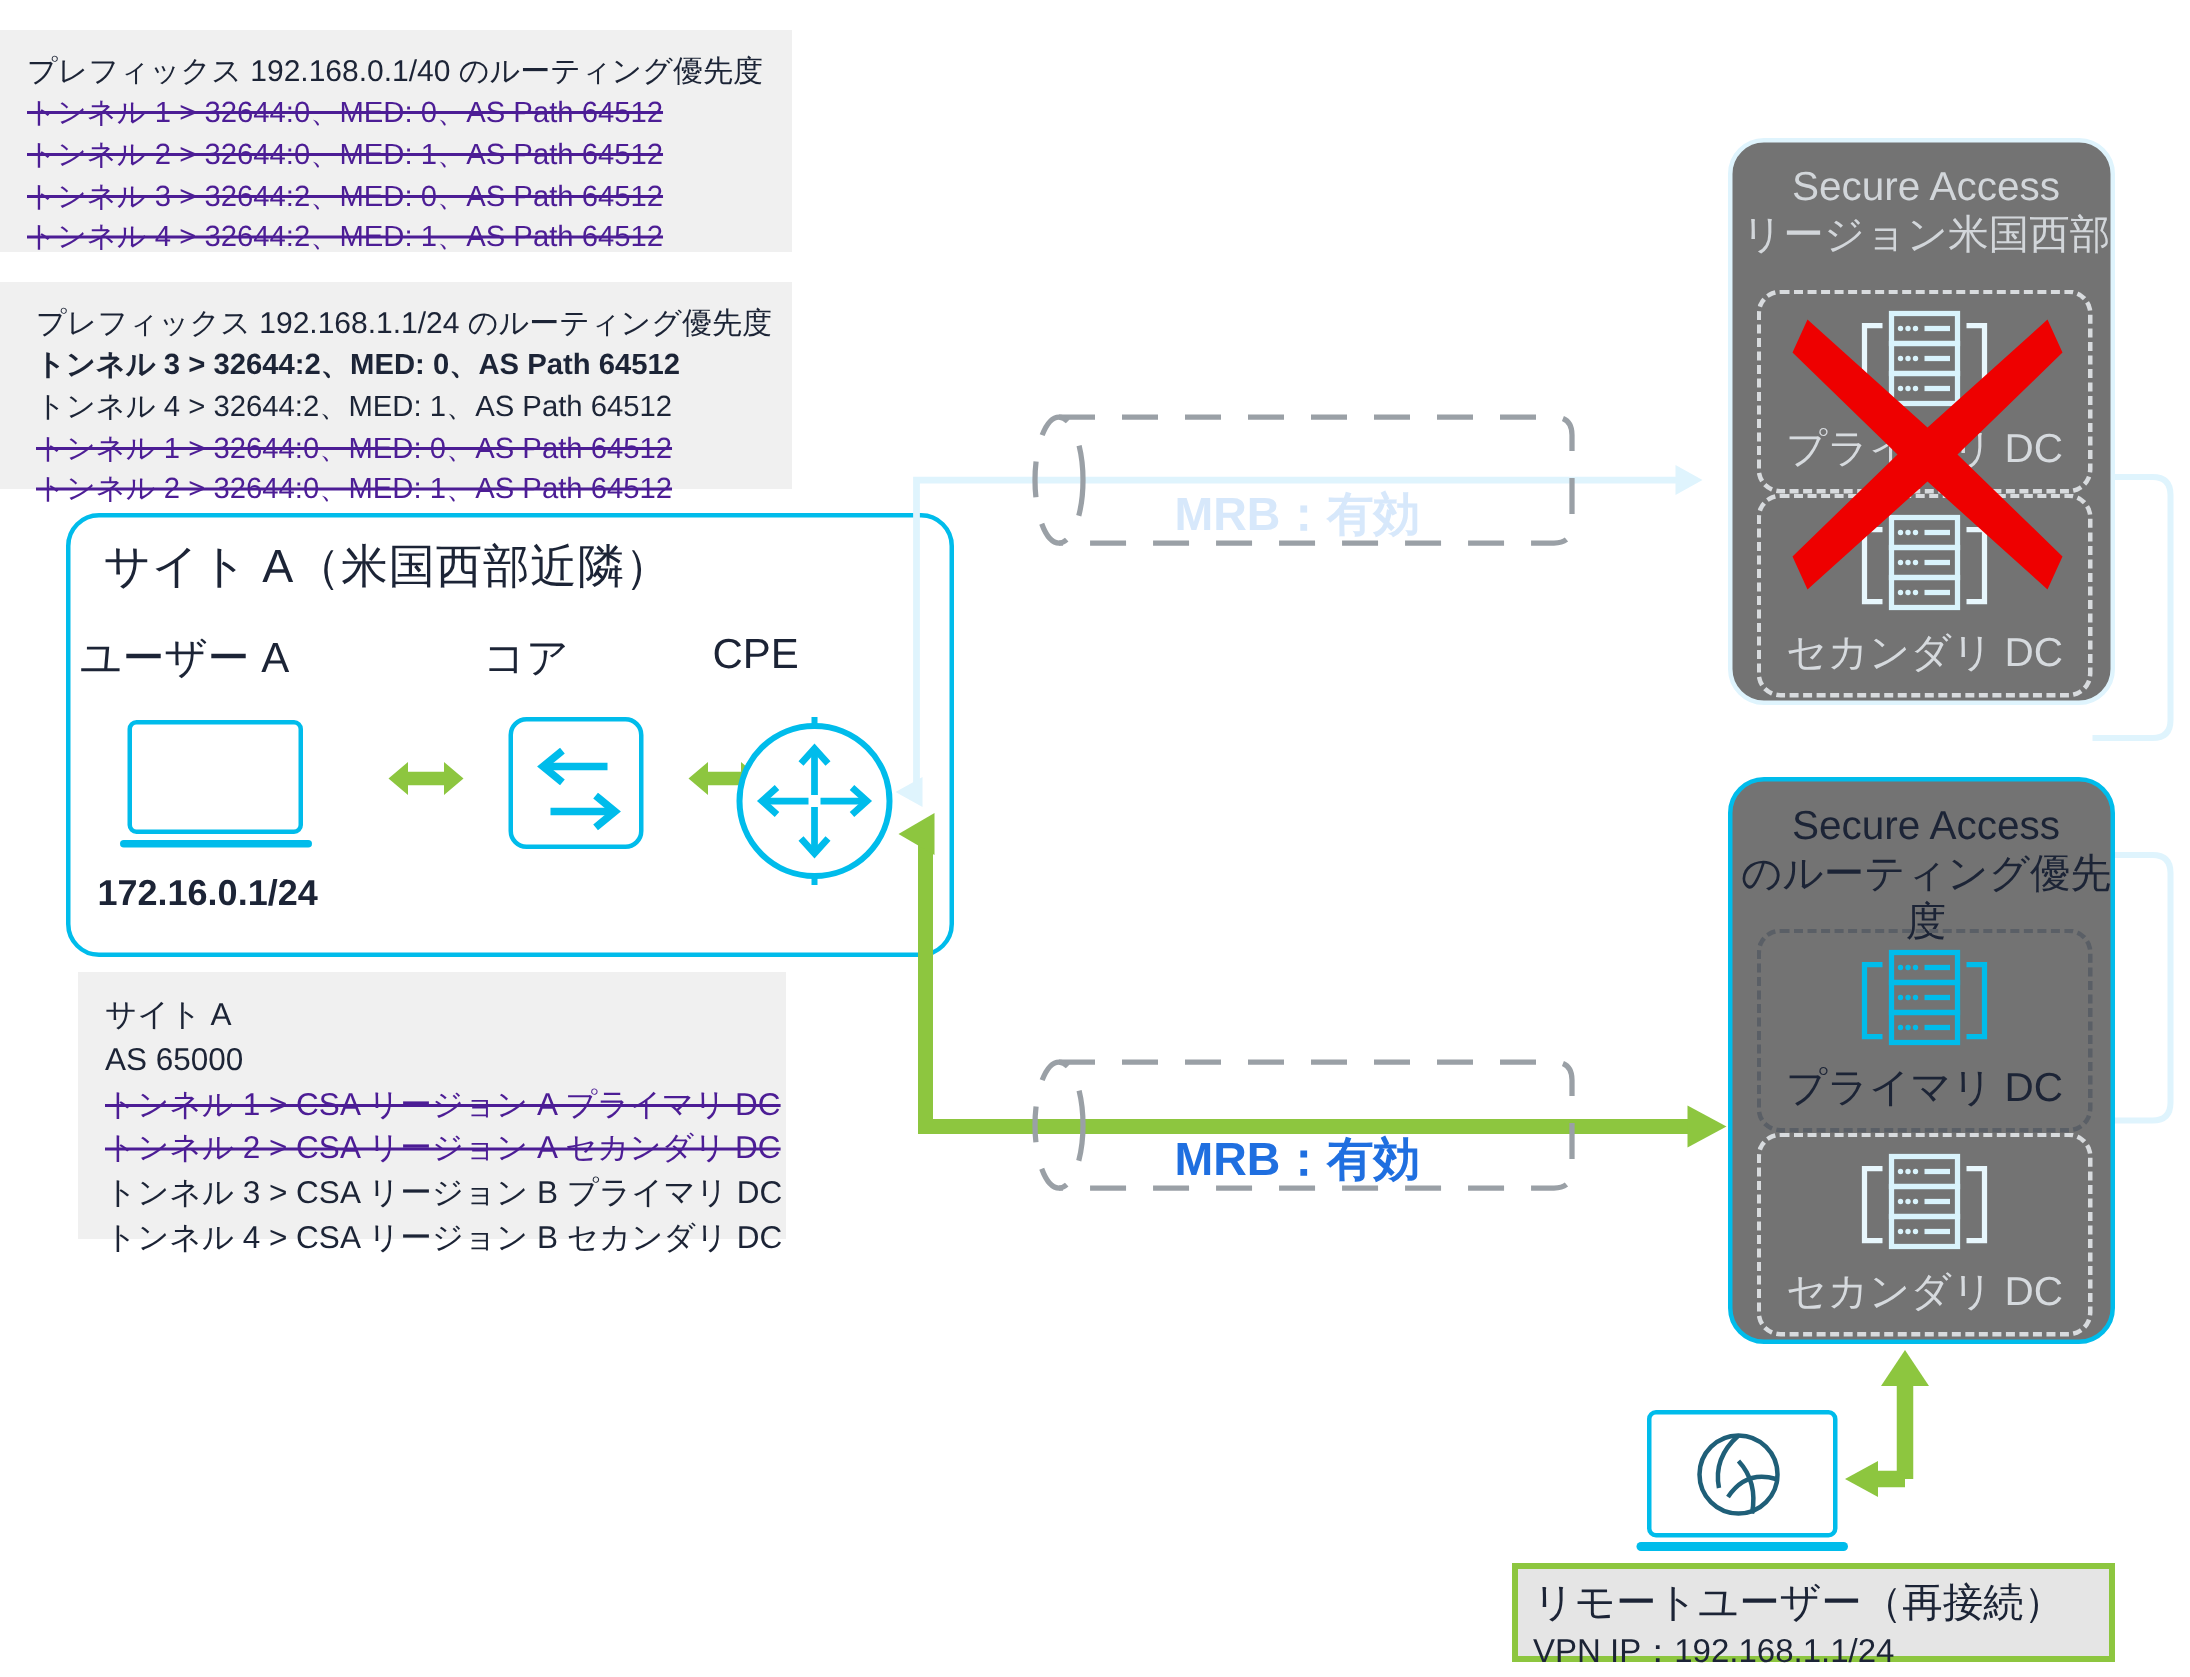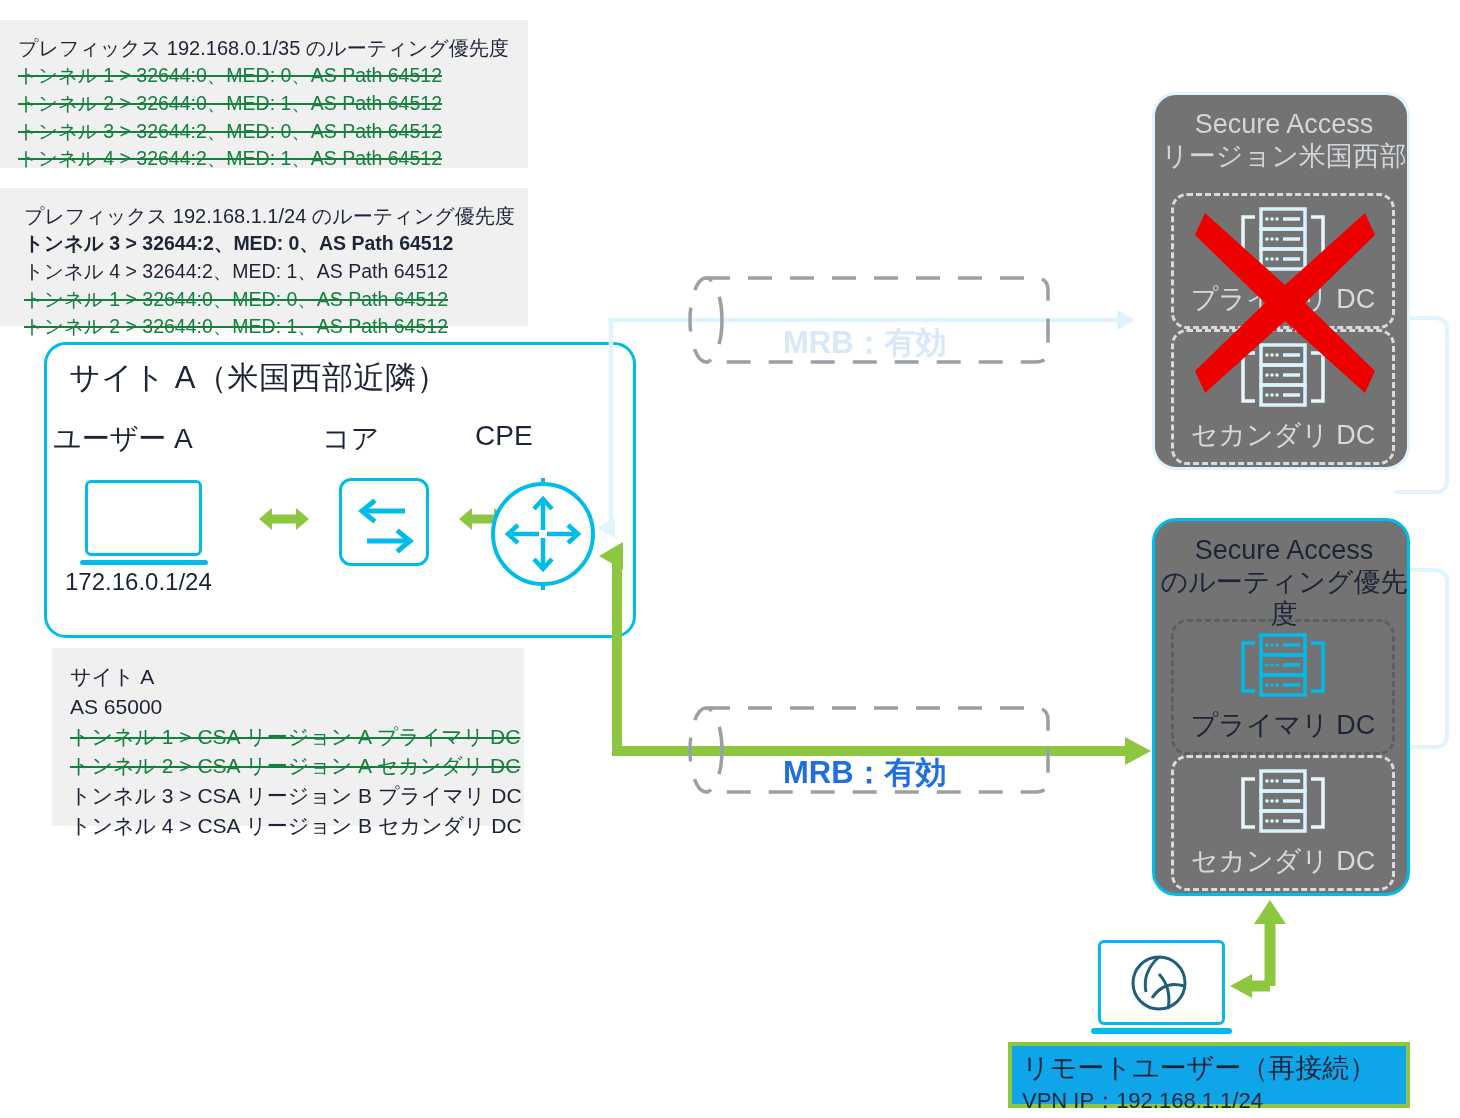--- a/index.html
+++ b/index.html
@@ -15,21 +15,21 @@
     background:#f0f0f0;
     padding:14px 18px 16px 18px;
     box-sizing:border-box;
     line-height:1.42;
     font-size:19.5px;
     color:#1c2436;
     white-space:nowrap;
   }
   .infobox .row{display:block;}
   .infobox .hdr{font-size:20px;}
-  .strike{text-decoration:line-through;text-decoration-thickness:1.6px;color:#15803d;}
+  .strike{text-decoration:line-through;text-decoration-thickness:1.6px;color:#4c1d95;}
   .bold{font-weight:bold;}
 
   
   .sitecard{
     border:3px solid #00bceb;border-radius:22px;background:#fff;
     box-sizing:border-box;
   }
   .site-title{font-size:31px;letter-spacing:.5px;}
   .node-label{font-size:28px;}
   .ip-label{font-size:24px;}
@@ -51,35 +51,35 @@
   .region-title.faded{color:#d2d6da;}
   .dc{
     border:3px dashed #5a5f66;border-radius:16px;box-sizing:border-box;
     display:flex;flex-direction:column;align-items:center;justify-content:center;
   }
   .dc.faded{border-color:#d8dbde;}
   .dc-label{font-size:27px;margin-top:4px;}
   .dc-label.faded{color:#d6dade;}
 
   
-  .ru-box{border:4px solid #8dc63f;background:#0ea5e9;box-sizing:border-box;padding:4px 10px 8px 10px;}
+  .ru-box{border:4px solid #8dc63f;background:#e5e5e5;box-sizing:border-box;padding:4px 10px 8px 10px;}
   .ru-title{font-size:27px;}
   .ru-ip{font-size:22px;}
 
   
   .tunnel-label{font-size:31px;font-weight:bold;}
   .tunnel-label.blue{color:#1f6fe0;}
   .tunnel-label.faded{color:#d7e8fb;}
   svg{display:block;overflow:visible;}
 </style>
 </head>
 <body>
 
 <div class="abs infobox" style="left:0px;top:20px;width:528px;height:148px;">
-  <span class="row hdr">プレフィックス 192.168.0.1/35 のルーティング優先度</span>
+  <span class="row hdr">プレフィックス 192.168.0.1/40 のルーティング優先度</span>
   <span class="row strike">トンネル 1 &gt; 32644:0、MED: 0、AS Path 64512</span>
   <span class="row strike">トンネル 2 &gt; 32644:0、MED: 1、AS Path 64512</span>
   <span class="row strike">トンネル 3 &gt; 32644:2、MED: 0、AS Path 64512</span>
   <span class="row strike">トンネル 4 &gt; 32644:2、MED: 1、AS Path 64512</span>
 </div>
 
 <div class="abs infobox" style="left:0px;top:188px;width:528px;height:138px;padding-left:24px;">
   <span class="row hdr">プレフィックス 192.168.1.1/24 のルーティング優先度</span>
   <span class="row bold">トンネル 3 &gt; 32644:2、MED: 0、AS Path 64512</span>
   <span class="row">トンネル 4 &gt; 32644:2、MED: 1、AS Path 64512</span>
@@ -90,21 +90,21 @@
 <div class="abs sitecard" style="left:44px;top:342px;width:592px;height:296px;">
   <div class="abs site-title" style="left:22px;top:12px;">サイト A（米国西部近隣）</div>
 
   <div class="abs node-label" style="left:6px;top:75px;">ユーザー A</div>
   <div class="abs node-label" style="left:275px;top:75px;">コア</div>
   <div class="abs node-label" style="left:428px;top:75px;">CPE</div>
 
   <div class="abs laptop-screen" style="left:38px;top:135px;width:117px;height:76px;"></div>
   <div class="abs laptop-base" style="left:33px;top:215px;width:128px;height:5px;"></div>
 
-  <div class="abs ip-label" style="left:18px;top:223px;">172.16.0.1/24</div>
+  <div class="abs ip-label" style="left:18px;top:237px;font-weight:bold;">172.16.0.1/24</div>
 
   <svg class="abs" style="left:198px;top:160px;" width="78" height="28" viewBox="0 0 78 28">
     <path d="M14 14 L27 3 L27 9.5 L51 9.5 L51 3 L64 14 L51 25 L51 18.5 L27 18.5 L27 25 Z" fill="#8dc63f"></path>
   </svg>
 
   <div class="abs corebox" style="left:292px;top:133px;width:90px;height:88px;">
     <svg width="90" height="88" viewBox="0 0 90 88">
       <path d="M63 30 L20 30" stroke="#00bceb" stroke-width="5" fill="none"></path>
       <path d="M31 21 L20 30 L31 39" stroke="#00bceb" stroke-width="5" fill="none" stroke-linecap="square"></path>
       <path d="M25 60 L68 60" stroke="#00bceb" stroke-width="5" fill="none"></path>

